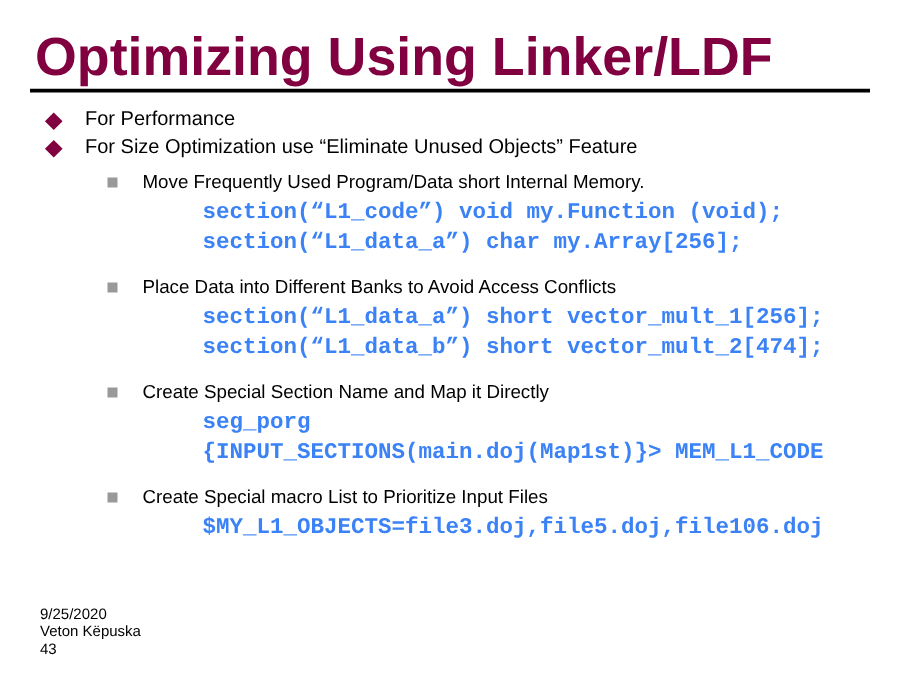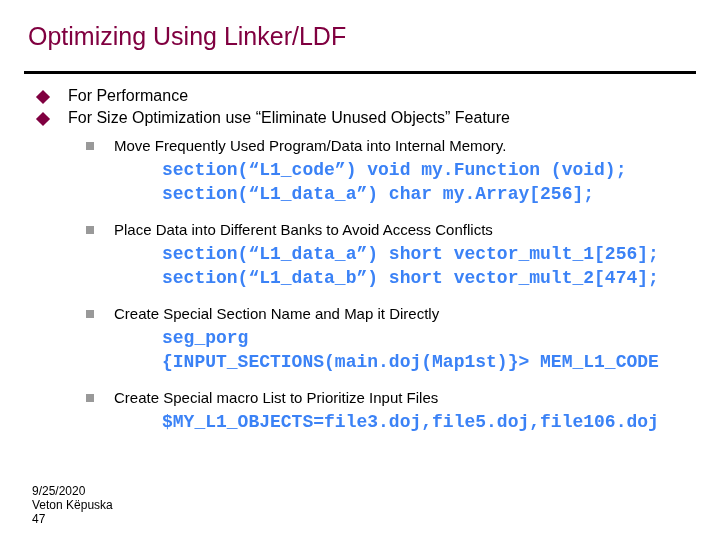--- a/index.html
+++ b/index.html
@@ -5,24 +5,24 @@
   * { margin: 0; padding: 0; box-sizing: border-box; }
   body {
     width: 720px;
     height: 540px;
     background: #fff;
     font-family: Verdana, Geneva, sans-serif;
     position: relative;
     overflow: hidden;
   }
   .title {
-    font-size: 25px;
+    font-size: 43px;
     color: #800040;
-    padding: 22px 0 20px 28px;
-    font-weight: normal;
+    padding: 22px 0 0 28px;
+    font-weight: bold;
     font-family: Verdana, sans-serif;
   }
   .rule {
     border: none;
     border-top: 3px solid #000;
     margin: 0 24px 12px 24px;
   }
   .content {
     padding: 0 28px 0 38px;
   }
@@ -105,21 +105,21 @@
 
   <div class="bullet-row">
     <div class="diamond"></div>
     <div class="bullet-text">For Size Optimization use “Eliminate Unused Objects” Feature</div>
   </div>
 
   <div class="sub-list">
 
     <div class="sub-row">
       <div class="square"></div>
-      <div class="sub-text">Move Frequently Used Program/Data into Internal Memory.</div>
+      <div class="sub-text">Move Frequently Used Program/Data short Internal Memory.</div>
     </div>
     <div class="code-block">section(“L1_code”) void my.Function (void);
 section(“L1_data_a”) char my.Array[256];</div>
 
     <div class="sub-row">
       <div class="square"></div>
       <div class="sub-text">Place Data into Different Banks to Avoid Access Conflicts</div>
     </div>
     <div class="code-block">section(“L1_data_a”) short vector_mult_1[256];
 section(“L1_data_b”) short vector_mult_2[474];</div>
@@ -137,14 +137,14 @@
     </div>
     <div class="code-block">$MY_L1_OBJECTS=file3.doj,file5.doj,file106.doj
 </div>
 
   </div>
 </div>
 
 <div class="footer">
   <span>9/25/2020</span>
   <span>Veton Këpuska</span>
-  <span>47</span>
+  <span>43</span>
 </div>
 
 </body></html>

